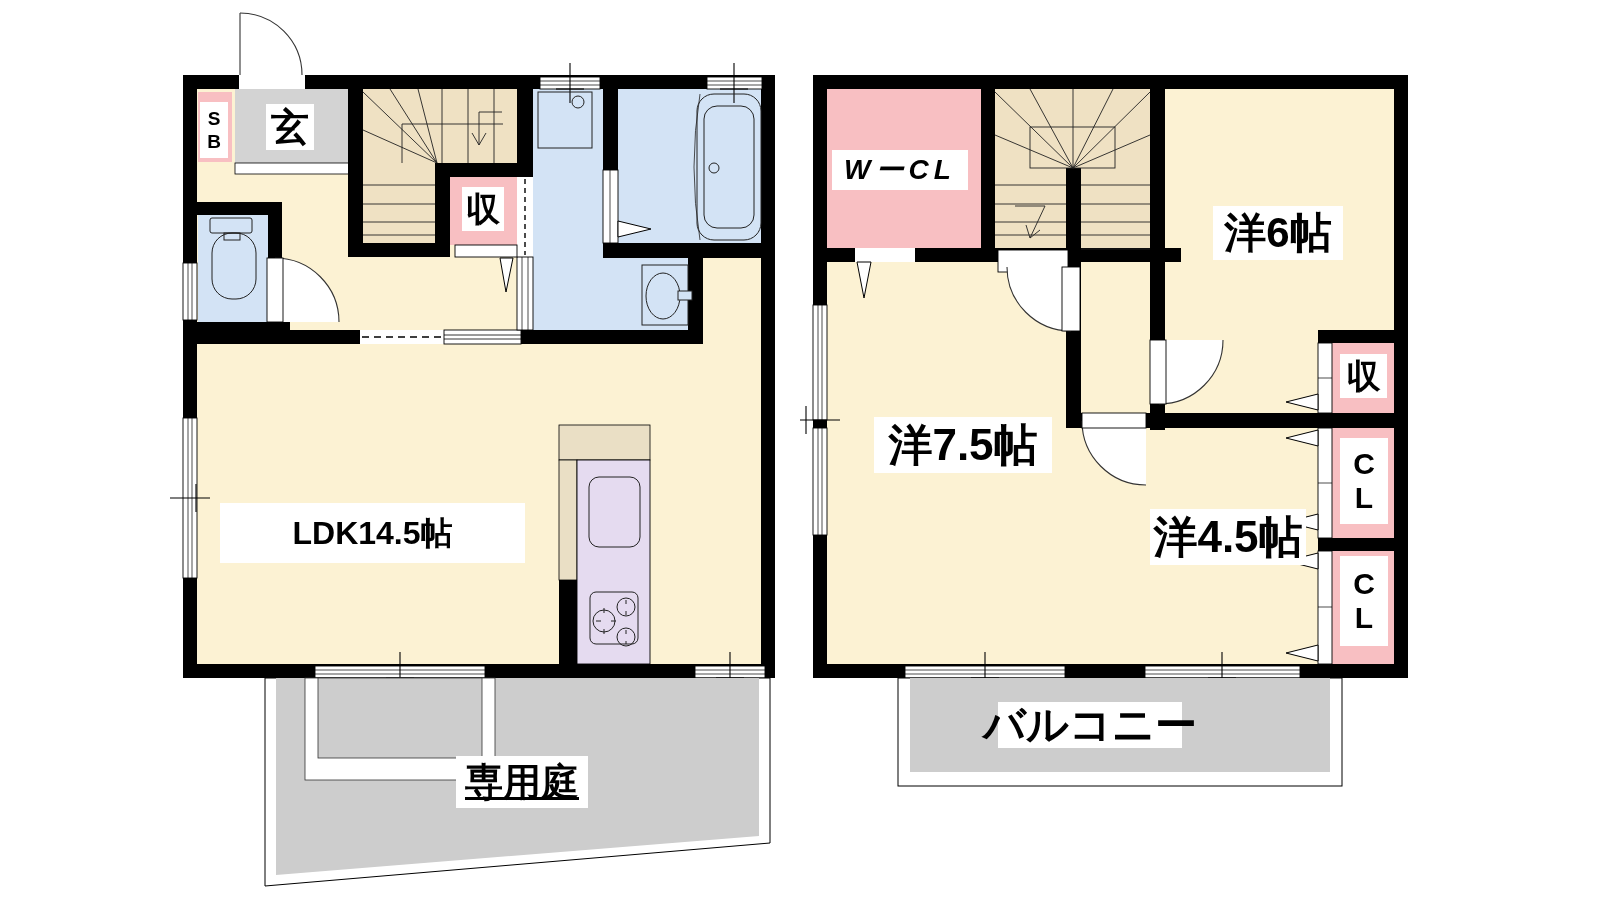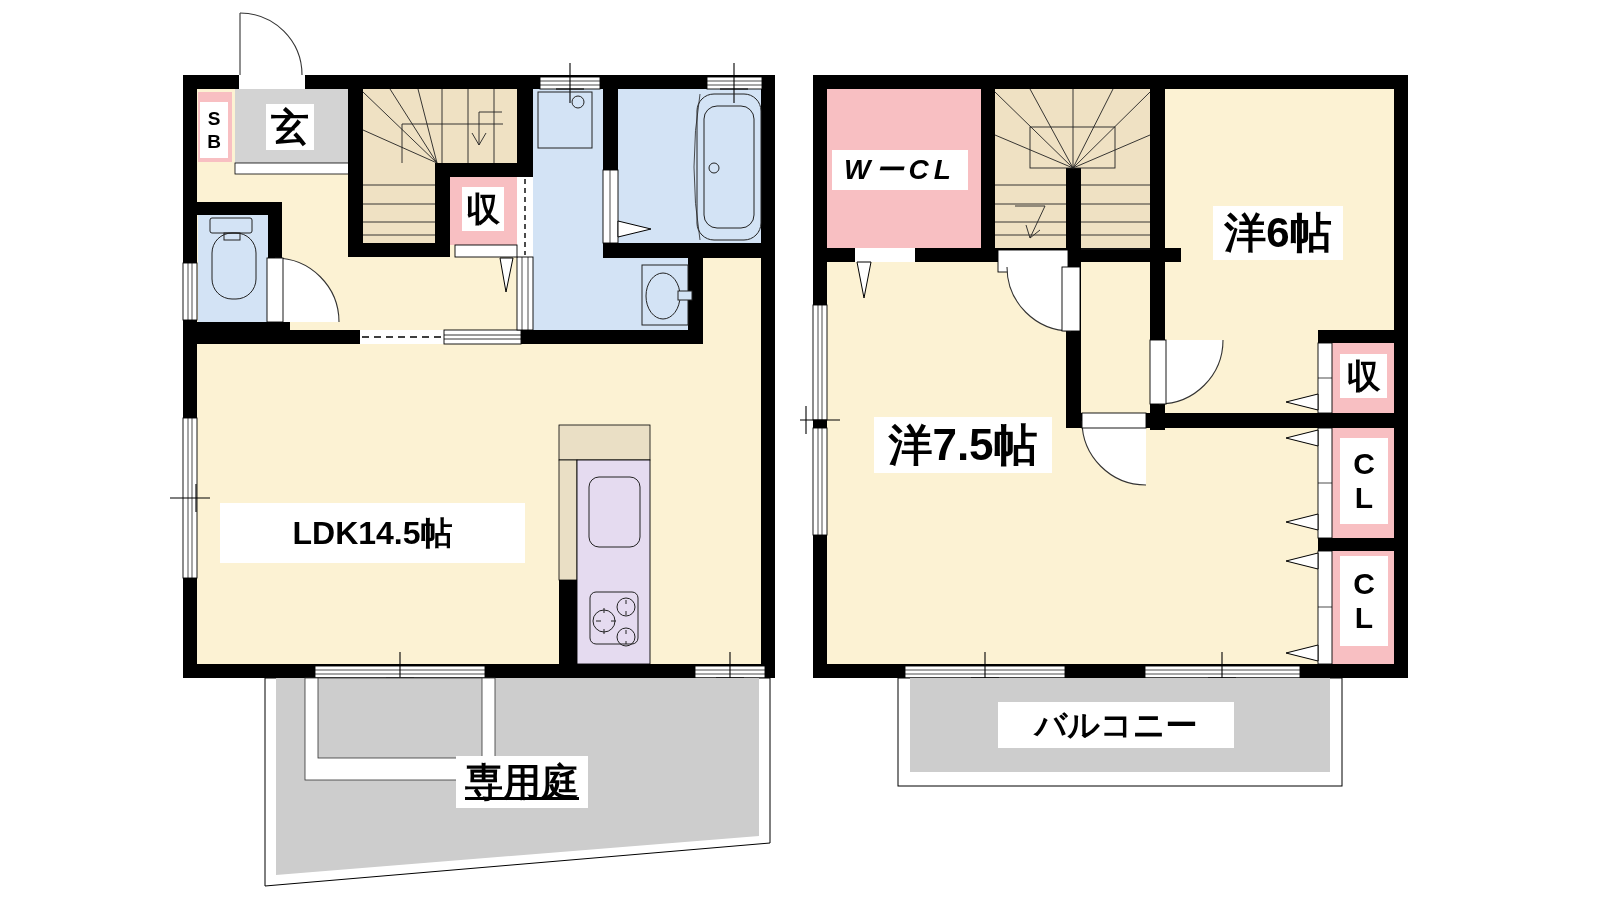--- a/index.html
+++ b/index.html
@@ -293,24 +293,25 @@
     <span>B</span>
   </div>
   <div class="lbl" style="left:266px;top:104px;width:48px;height:46px;font-size:38px;">玄</div>
   <div class="lbl" style="left:462px;top:187px;width:42px;height:44px;font-size:34px;">収</div>
   <div class="lbl" style="left:220px;top:503px;width:305px;height:60px;font-size:32px;">LDK14.5帖</div>
   <div class="lbl" style="left:456px;top:756px;width:132px;height:52px;font-size:38px;text-decoration:underline;">専用庭</div>
 
   <div class="lbl" style="left:832px;top:150px;width:136px;height:40px;font-size:28px;letter-spacing:5px;font-style:italic;">WーCL</div>
   <div class="lbl" style="left:1213px;top:206px;width:130px;height:54px;font-size:42px;">洋6帖</div>
   <div class="lbl" style="left:830px;top:417px;width:178px;height:56px;font-size:44px;margin-left:44px;">洋7.5帖</div>
+  <div class="lbl" style="left:1150px;top:509px;width:156px;height:56px;font-size:44px;">洋4.5帖</div>
   <div class="lbl" style="left:1340px;top:354px;width:47px;height:44px;font-size:34px;">収</div>
   <div class="lbl lbl-stack" style="left:1340px;top:438px;width:48px;height:86px;font-size:30px;">
     <span>C</span>
     <span>L</span>
   </div>
   <div class="lbl lbl-stack" style="left:1340px;top:556px;width:48px;height:90px;font-size:30px;">
     <span>C</span>
     <span>L</span>
   </div>
-  <div class="lbl" style="left:998px;top:702px;width:236px;height:46px;font-size:32px;">バルコニー</div>
+  <div class="lbl" style="left:998px;top:702px;width:184px;height:46px;font-size:42px;">バルコニー</div>
 
 </div>
 
 </body></html>

